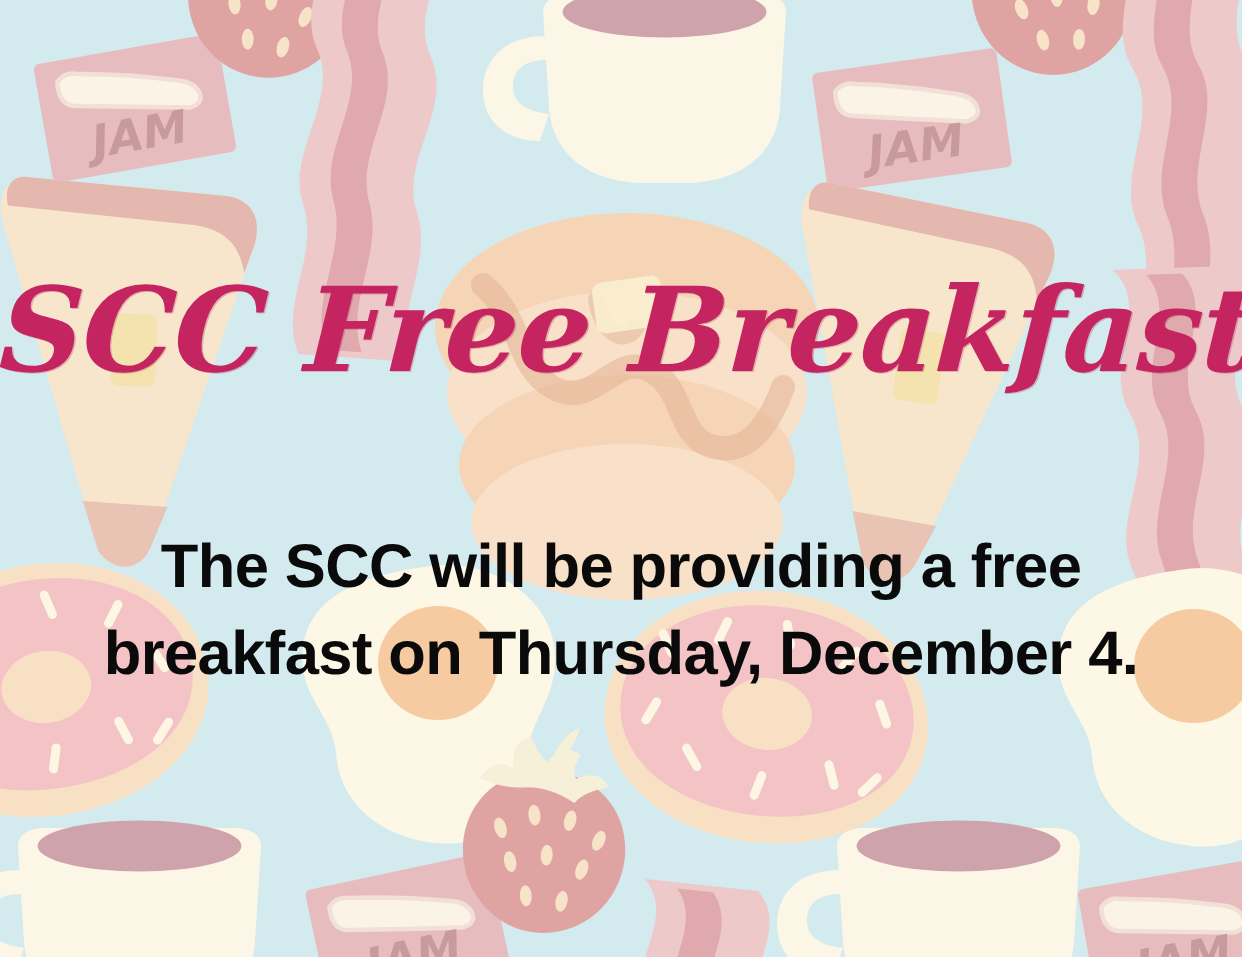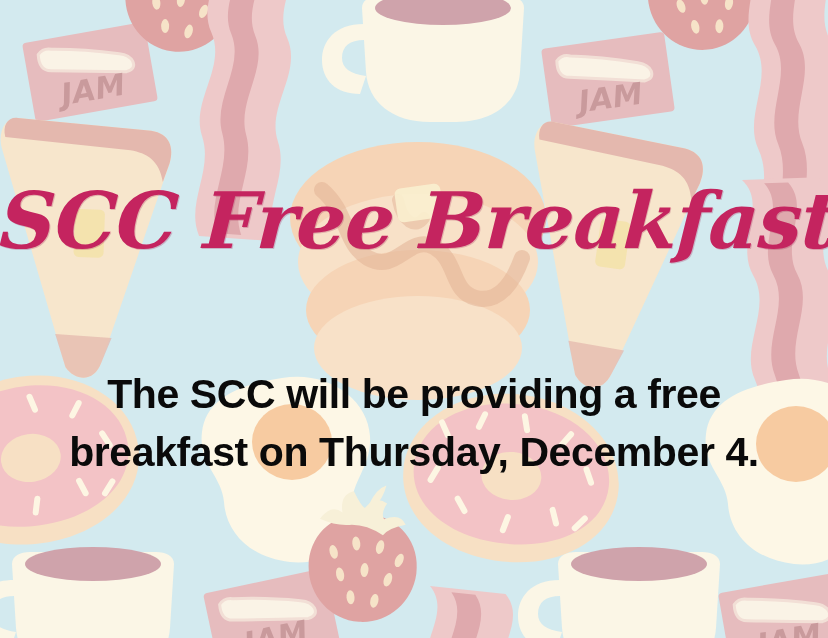--- a/index.html
+++ b/index.html
@@ -30,21 +30,21 @@
     line-height:1;
     letter-spacing:-1px;
     font-style:italic;
     transform:skewX(-3deg);
     text-shadow:1px 1px 0 rgba(160,25,75,.25);
     white-space:nowrap;
   }
   .subtitle{
     position:absolute;
     top:348px;left:44px;right:44px;
-    margin:17px;
+    margin:0;
     text-align:center;
     color:#0a0a0a;
     font-family:"Liberation Sans", sans-serif;
     font-weight:bold;
     font-size:41px;
     line-height:1.42;
     letter-spacing:-0.4px;
   }
 </style>
 </head>

